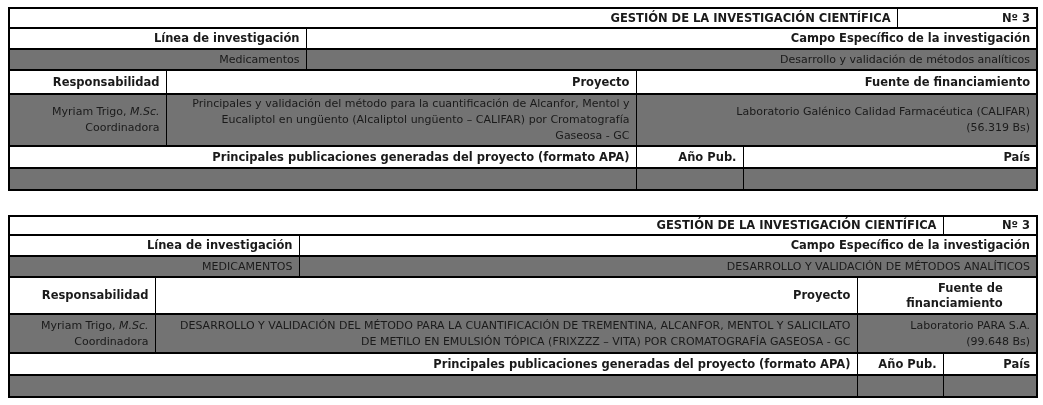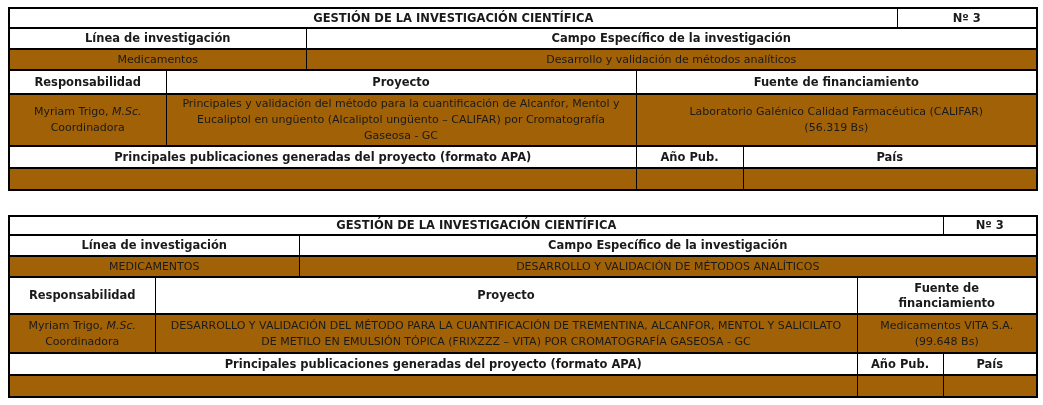--- a/index.html
+++ b/index.html
@@ -23,32 +23,32 @@
     width: 1028px;
     border: 2px solid #000;
   }
   table.ficha + table.ficha {
     margin-top: 24px;
   }
   td {
     border: 1px solid #000;
     border-top-width: 2px;
     border-bottom-width: 2px;
-    text-align: center;
+    text-align: right;
     vertical-align: middle;
     padding: 1px 6px;
     overflow: hidden;
   }
   .lbl {
     font-weight: bold;
     font-size: 11.5px;
     line-height: 15px;
   }
   .val {
-    background: #a16207;
+    background: #737373;
     font-size: 11px;
     line-height: 16px;
   }
   .it { font-style: italic; }
   .narrow-span {
     display: block;
     width: 112px;
     margin: 0 auto;
   }
   .line { display: block; }
@@ -137,21 +137,21 @@
             <span class="narrow-span">Fuente de financiamiento</span>
           </td>
     </tr>
     <tr style="height:39px">
       <td class="val">
         <span class="line"><span>Myriam Trigo,</span> <span class="it">M.Sc.</span></span>
         <span class="line">Coordinadora</span>
       </td>
       <td colspan="2" class="val">DESARROLLO Y VALIDACIÓN DEL MÉTODO PARA LA CUANTIFICACIÓN DE TREMENTINA, ALCANFOR, MENTOL Y SALICILATO DE METILO EN EMULSIÓN TÓPICA (FRIXZZZ – VITA) POR CROMATOGRAFÍA GASEOSA - GC</td>
       <td colspan="2" class="val">
-        <span class="line">Medicamentos VITA S.A.</span>
+        <span class="line">Laboratorio PARA S.A.</span>
         <span class="line">(99.648 Bs)</span>
       </td>
     </tr>
     <tr style="height:22px">
       <td colspan="3" class="lbl">Principales publicaciones generadas del proyecto (formato APA)</td>
       <td class="lbl">Año Pub.</td>
       <td class="lbl">País</td>
     </tr>
     <tr style="height:22px">
       <td colspan="3" class="val"></td>

